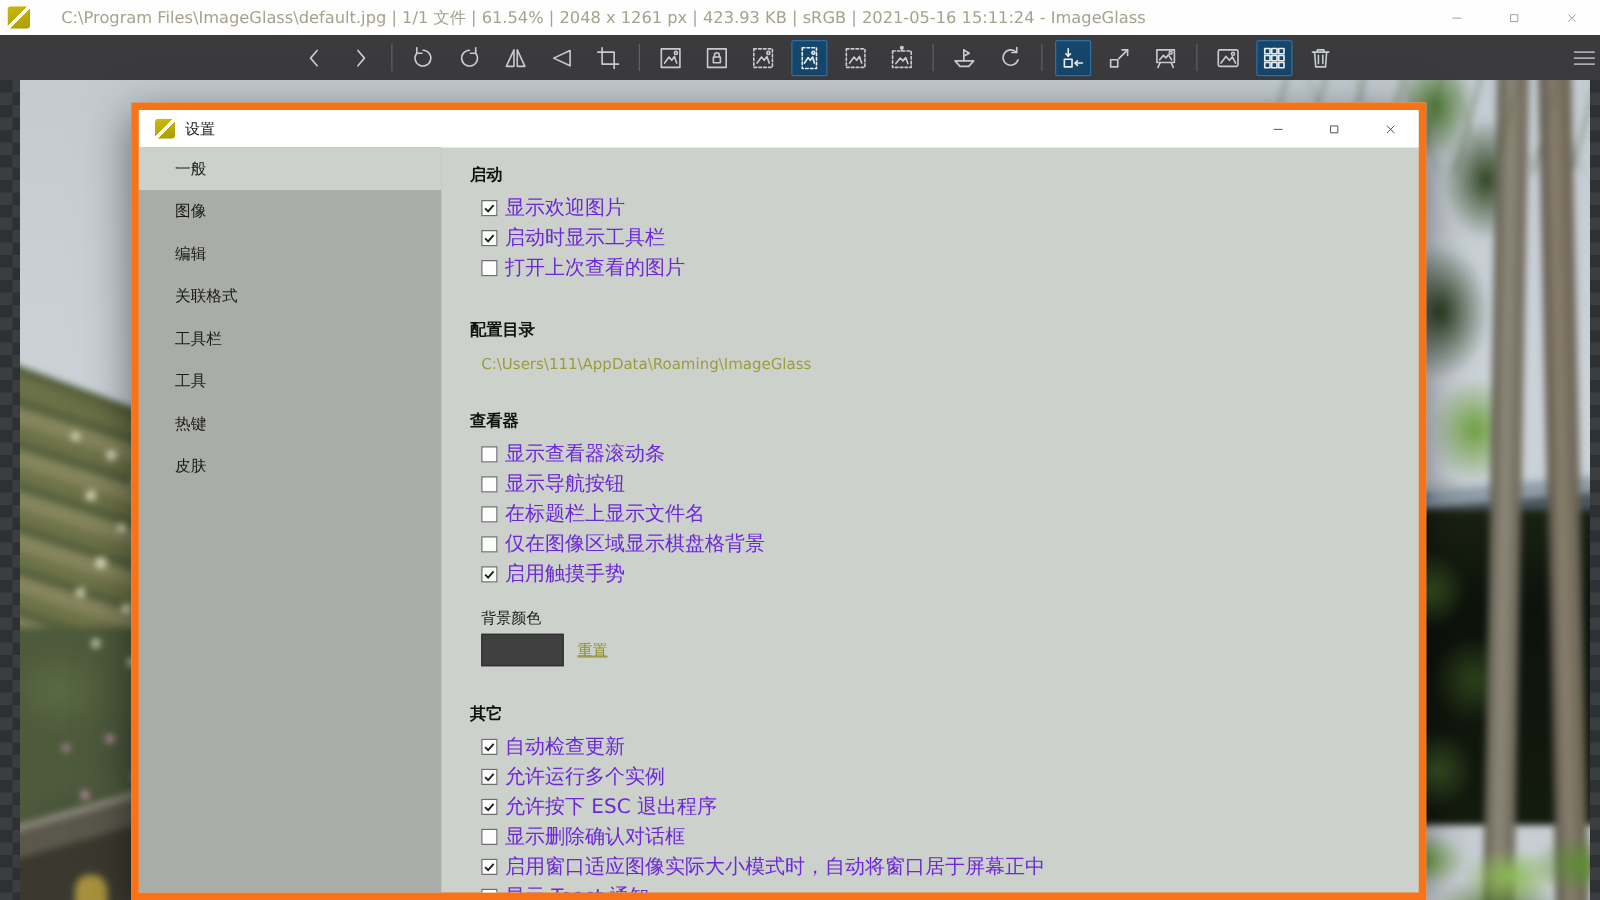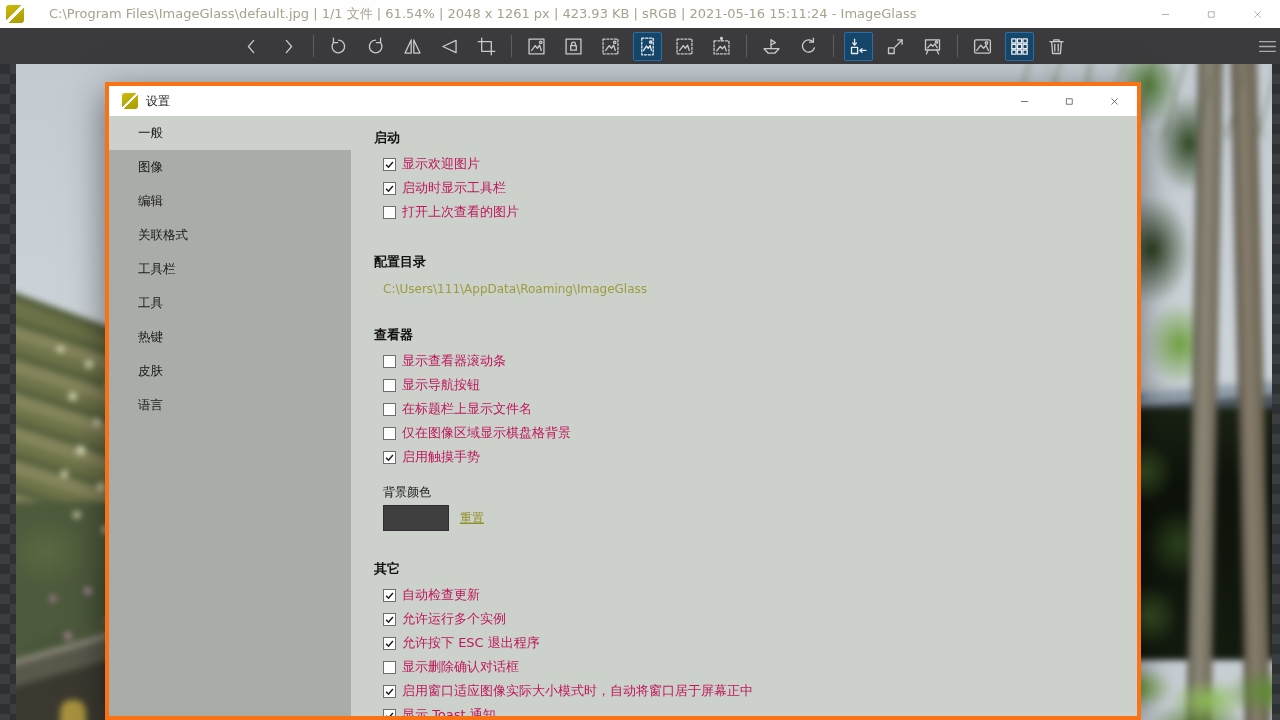--- a/index.html
+++ b/index.html
@@ -85,38 +85,38 @@
     background:linear-gradient(90deg,#5F5B4F,#8F8A7A 45%,#6A6355);}
   .trunk2{left:1222px;top:-15px;width:26px;height:700px;border-radius:10px;transform:rotate(-1.2deg);
     background:linear-gradient(90deg,#564F44,#8A8170 40%,#665E4F);}
   .bush-bottom{left:1082px;top:590px;width:200px;height:85px;background:
     radial-gradient(50px 30px at 20% 40%,#6FA23C,transparent 70%),
     radial-gradient(55px 32px at 55% 55%,#8ABB52,transparent 70%),
     radial-gradient(60px 35px at 85% 45%,#5E8C33,transparent 70%),
     radial-gradient(70px 40px at 50% 90%,#4E7329,transparent 75%);}
 
   
-  .dialog{position:absolute;left:105px;top:82px;width:1036px;height:638px;background:#CDD1CB;border:4px solid #f97316;box-shadow:0 10px 34px rgba(0,0,0,.5);overflow:hidden;}
+  .dialog{position:absolute;left:105px;top:82px;width:1036px;height:638px;background:#CDD1CB;border:6px solid #f97316;box-shadow:0 10px 34px rgba(0,0,0,.5);overflow:hidden;}
   .dlg-titlebar{height:30px;background:#FFFFFF;display:flex;align-items:center;}
   .dlg-icon{width:16px;height:16px;margin-left:13px;border-radius:3px;flex:0 0 auto;
     background-image:linear-gradient(135deg,transparent 44%,#ffffff 44%,#ffffff 56%,transparent 56%),linear-gradient(160deg,#CDBA0C,#A99B04);}
   .dlg-title{margin-left:8px;font-size:12px;color:#1A1A1A;flex:1;}
   .dlg-controls{display:flex;height:30px;}
   .dlg-ctrl{width:45px;height:30px;display:flex;align-items:center;justify-content:center;color:#3A3A3A;}
   .dlg-body{display:flex;height:607px;}
   .sidebar{width:242px;background:#A9ACA7;flex:0 0 auto;}
   .side-item{height:34px;display:flex;align-items:center;padding-left:29px;font-size:12.5px;color:#1A1A1A;}
   .side-item.active{background:#CDD1CB;}
   .settings-content{flex:1;padding:13px 36px 0 23px;overflow:hidden;}
   .section+.section{margin-top:29px;}
   .section-title{font-size:13px;font-weight:bold;color:#111;margin-bottom:5px;}
   .checkrow{display:flex;align-items:center;height:24px;margin-left:9px;}
   .cbx{width:13px;height:13px;background:#FDFDFD;border:1px solid #6E6E6E;flex:0 0 auto;display:flex;align-items:center;justify-content:center;}
   .cbx svg{width:11px;height:11px;display:block;}
-  .cblabel{margin-left:6px;font-size:13px;color:#be185d;}
+  .cblabel{margin-left:6px;font-size:16px;color:#6d28d9;}
   .cfg-link{display:inline-block;margin:6px 0 0 9px;font-size:12px;color:#9C9C3F;text-decoration:none;}
   .color-label{margin:15px 0 4px 9px;font-size:12px;color:#1A1A1A;}
   .color-row{display:flex;align-items:center;margin-left:9px;}
   .swatch{width:66px;height:26px;border:1px solid #2E2E2E;padding:0;background:#3F3F3F;}
   .reset-link{margin-left:11px;font-size:12px;color:#8F9026;text-decoration:underline;font-family:Liberation Serif, serif;}
 </style>
 </head>
 <body>
 
 <div class="screen">
@@ -370,23 +370,20 @@
           </div>
           <div class="side-item">
             <span>工具</span>
           </div>
           <div class="side-item">
             <span>热键</span>
           </div>
           <div class="side-item">
             <span>皮肤</span>
           </div>
-          <div class="side-item">
-            <span>语言</span>
-          </div>
         </div>
       <div class="settings-content">
           <div class="section">
             <div class="section-title">启动</div>
             <label class="checkrow">
               <span class="cbx">
                 <svg viewBox="0 0 12 12">
                   <polyline points="2.3 6.3 4.9 8.9 9.7 3.3" fill="none" stroke="#1d1d1d" stroke-width="1.6"></polyline>
                 </svg>
               </span>

